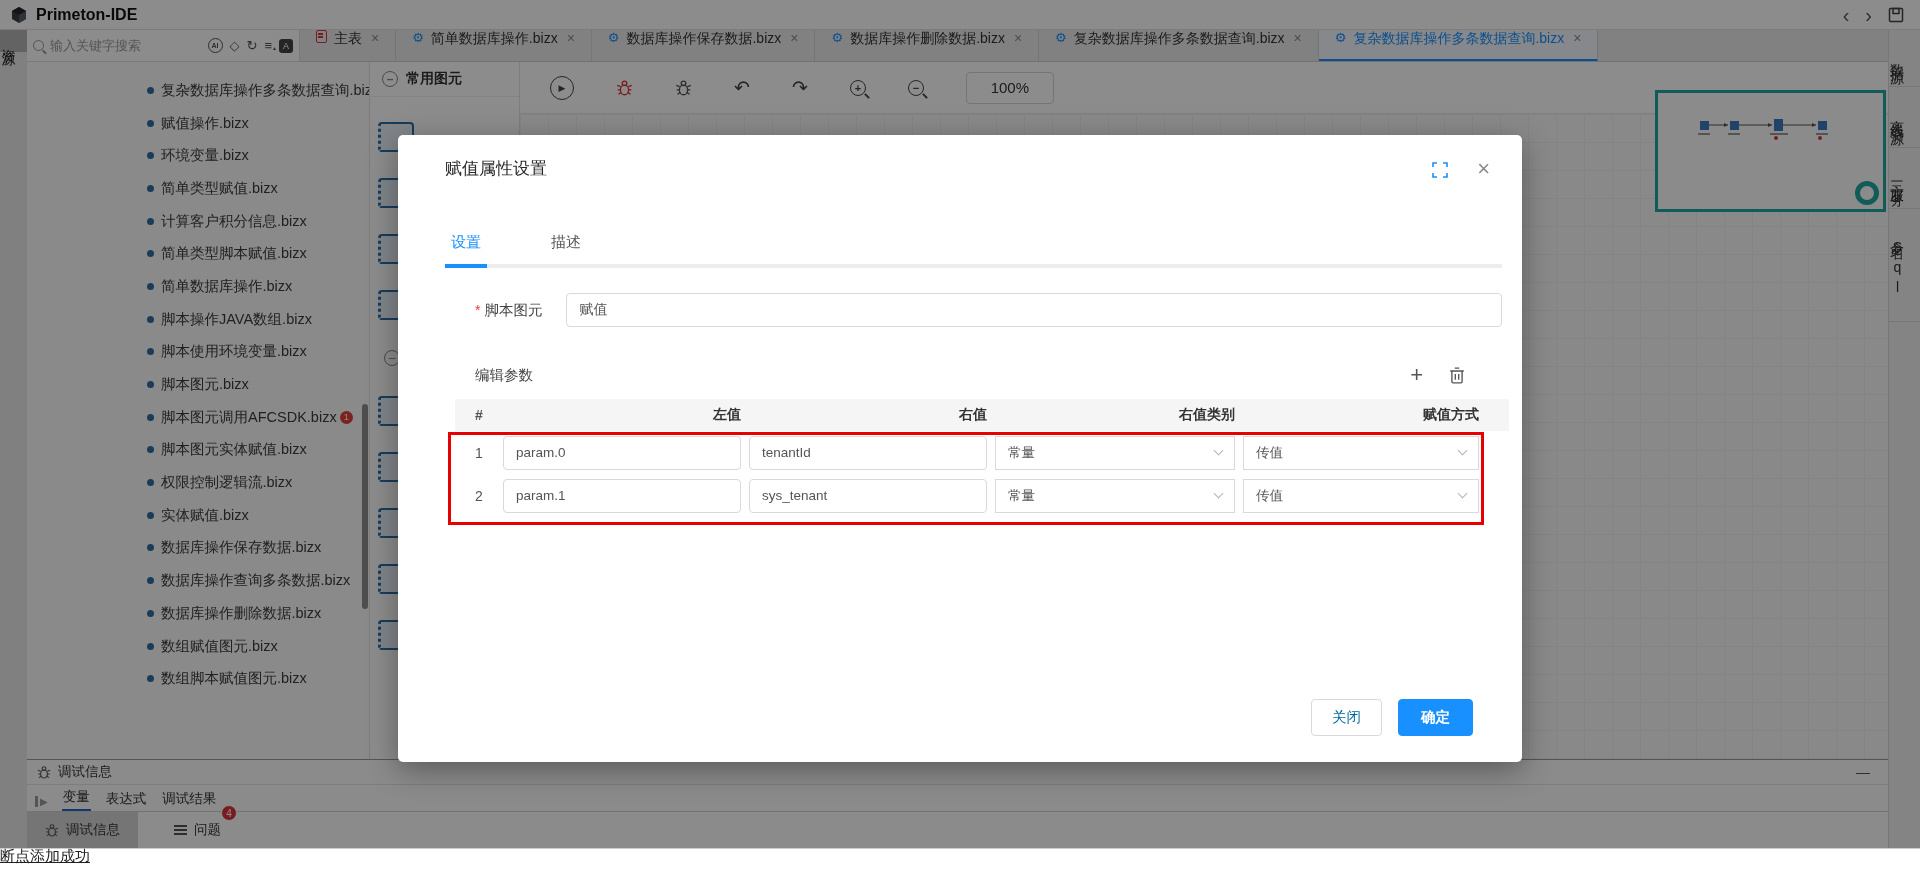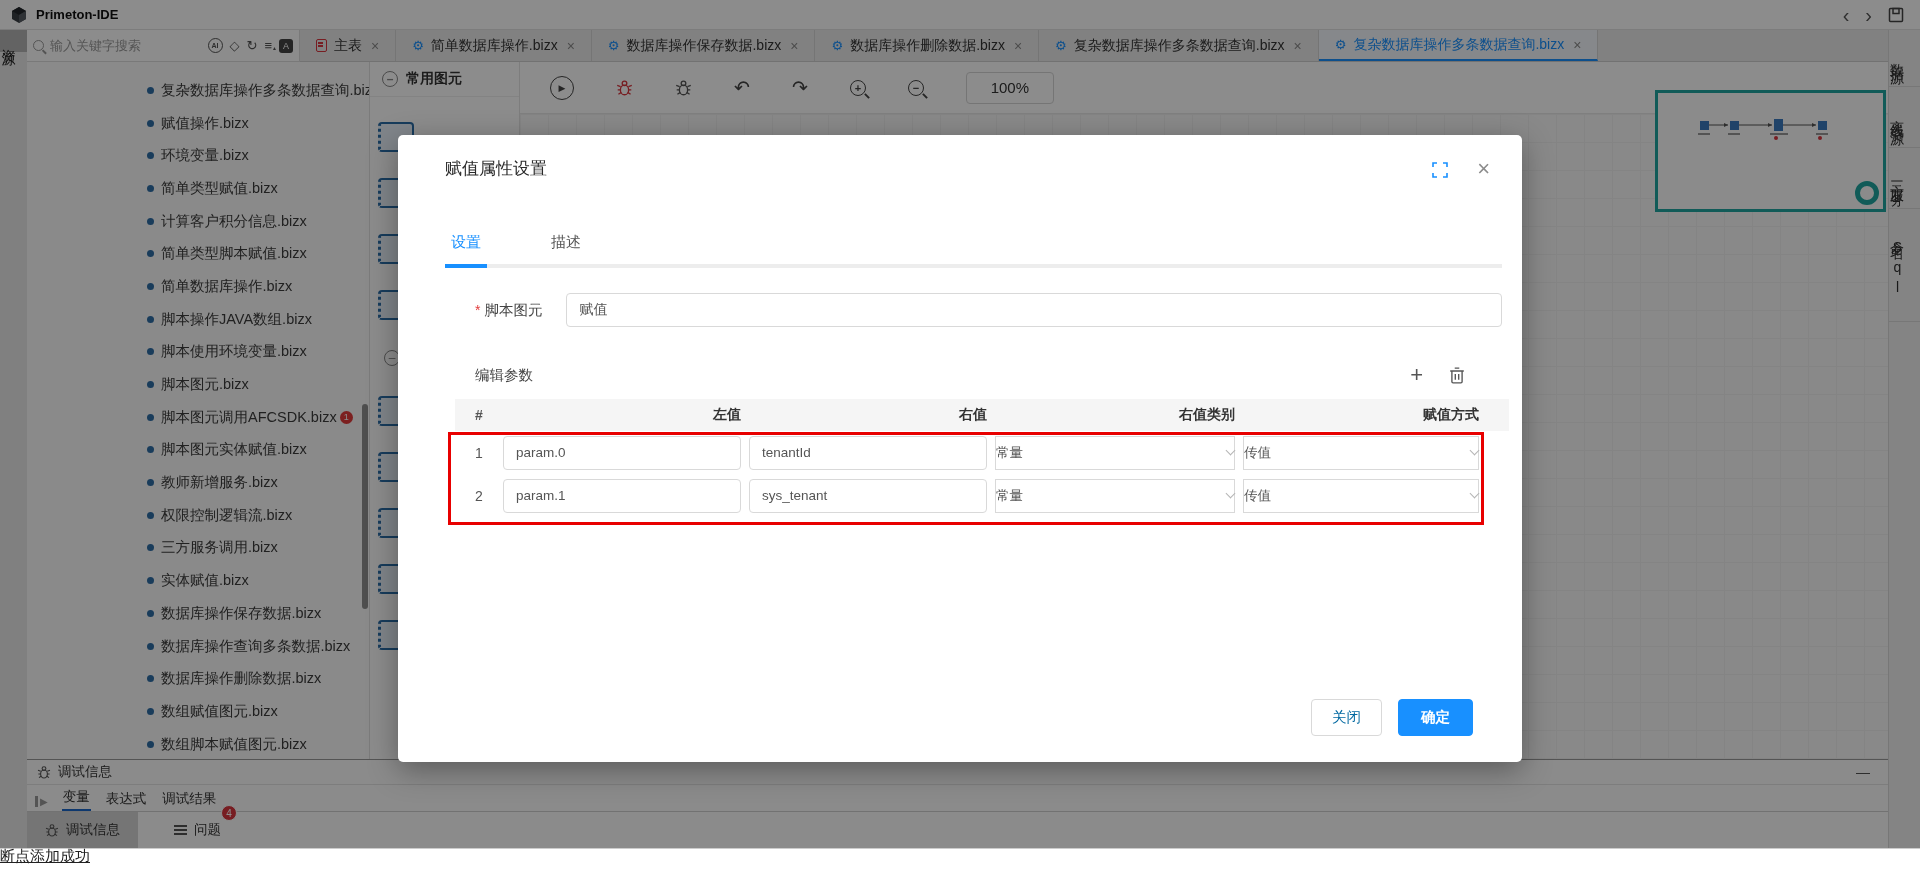--- a/index.html
+++ b/index.html
@@ -2,21 +2,21 @@
 <html><head>
 <meta charset="utf-8">
 <style>
   * { margin:0; padding:0; box-sizing:border-box; }
   html,body { width:1920px; height:880px; overflow:hidden;
     font-family:"Liberation Sans","DejaVu Sans",sans-serif; background:#fff; color:#333; }
 
   
   #titlebar { position:absolute; left:0; top:0; width:1920px; height:30px; background:#fff;
     border-bottom:1px solid #e2e2e2; display:flex; align-items:center; padding:0 10px; }
-  #titlebar .app-title { font-size:13px; font-weight:bold; color:#111; margin-left:8px; }
+  #titlebar .app-title { font-size:16px; font-weight:bold; color:#111; margin-left:8px; }
   #titlebar .tb-right { margin-left:auto; display:flex; align-items:center; gap:16px; padding-right:6px; }
   .nav-arrow { font-size:20px; color:#555; line-height:20px; cursor:pointer; }
 
   
   #left-rail { position:absolute; left:0; top:30px; width:27px; height:818px; background:#e9e9e9; }
   #left-rail .rail-active { background:#b5b5b5; color:#1c1c1c; writing-mode:vertical-lr; text-orientation:upright;
     font-size:14px; padding:8px 0; width:27px; text-align:center; letter-spacing:3px; }
 
   
   #searchbox { position:absolute; left:27px; top:30px; width:273px; height:32px; background:#fff;
@@ -32,21 +32,21 @@
   .ico-ai { width:15px; height:15px; border:1.3px solid #555; border-radius:50%; font-size:7px; display:flex;
     align-items:center; justify-content:center; font-weight:bold; }
   .ico-translate { width:14px; height:14px; background:#444; color:#fff; border-radius:3px; font-size:9px;
     display:flex; align-items:center; justify-content:center; }
   .ico-sort { position:relative; font-size:13px; }
   .ico-sort::after { content:"▲"; font-size:5px; position:absolute; right:-5px; top:2px; }
 
   
   #tabbar { position:absolute; left:300px; top:30px; width:1588px; height:32px; background:#ececec;
     border-bottom:1px solid #cfcfcf; display:flex; align-items:stretch; }
-  .etab { display:flex; align-items:center; gap:7px; padding:0 16px; border-right:1px solid #d6d6d6;
+  .etab { display:flex; gap:7px; padding:0 16px; border-right:1px solid #d6d6d6;
     font-size:14px; color:#333; cursor:pointer; background:#ececec; }
   .etab.active { color:#1890ff; background:#f4f8fd; border-bottom:2px solid #1890ff; }
   .etab .tab-close { color:#8a8a8a; font-size:14px; margin-left:2px; }
   .etab .icon-gear { display:none; color:#1890ff; font-size:13px; }
   .etab[data-icon="gear"] .icon-gear { display:inline; }
   .etab .icon-clipboard { display:none; width:11px; height:13px; border:1.5px solid #d9363e; border-radius:2px; position:relative; }
   .etab .icon-clipboard::before { content:""; position:absolute; left:1px; top:2px; width:5px; height:1.5px; background:#d9363e;
     box-shadow:0 3px 0 #d9363e; }
   .etab[data-icon="clipboard"] .icon-clipboard { display:inline-block; }
 
@@ -151,21 +151,21 @@
   .m-table { position:absolute; left:57px; right:13px; top:264px; }
   .t-head { display:flex; align-items:center; height:32px; background:#f5f5f5; font-size:14px; font-weight:bold; color:#333; }
   .t-row { display:flex; align-items:center; height:43px; }
   .c-idx { width:48px; text-align:center; font-size:14px; color:#555; flex:none; }
   .c-in { width:238px; margin-right:8px; flex:none; }
   .c-sel { width:240px; margin-right:8px; flex:none; }
   .c-sel:last-child { margin-right:0; width:236px; }
   .t-head .c-in, .t-head .c-sel { text-align:right; }
   .cell-input { width:100%; height:34px; border:1px solid #d9d9d9; border-radius:4px; padding:0 12px; font-size:13.5px;
     color:#555; display:flex; align-items:center; background:#fff; }
-  .cell-select { width:100%; height:34px; border:1px solid #d9d9d9; border-radius:0; padding:0 0; font-size:13.5px;
+  .cell-select { width:100%; height:34px; border:1px solid #d9d9d9; border-radius:0; padding:0 12px; font-size:13.5px;
     color:#555; display:flex; align-items:center; background:#fff; cursor:pointer; }
   .chev { margin-left:auto; width:7px; height:7px; border-right:1.5px solid #b5b5b5; border-bottom:1.5px solid #b5b5b5;
     transform:rotate(45deg); margin-top:-4px; }
   #red-annotation { position:absolute; left:50px; top:297px; width:1036px; height:93px; border:3px solid #e80000;
     pointer-events:none; z-index:10; }
   .m-footer { position:absolute; right:49px; bottom:26px; display:flex; gap:16px; }
   .btn { height:37px; border-radius:4px; font-size:14.5px; display:flex; align-items:center; justify-content:center;
     cursor:pointer; padding:0 20px; font-family:inherit; }
   .btn-default { background:#fff; border:1px solid #d9d9d9; color:#0369a1; }
   .btn-primary { background:#1890ff; border:1px solid #1890ff; color:#fff; padding:0 22px;font-weight:bold; }
@@ -310,31 +310,21 @@
       <span>脚本图元调用AFCSDK.bizx</span>
       <span class="item-badge" style="display: flex;">1</span>
     </div>
       <div class="tree-item">
       <span class="bullet"></span>
       <span>脚本图元实体赋值.bizx</span>
 
     </div>
       <div class="tree-item">
       <span class="bullet"></span>
-      <span>教师新增服务.bizx</span>
-
-    </div>
-      <div class="tree-item">
-      <span class="bullet"></span>
       <span>权限控制逻辑流.bizx</span>
-
-    </div>
-      <div class="tree-item">
-      <span class="bullet"></span>
-      <span>三方服务调用.bizx</span>
 
     </div>
       <div class="tree-item">
       <span class="bullet"></span>
       <span>实体赋值.bizx</span>
 
     </div>
       <div class="tree-item">
       <span class="bullet"></span>
       <span>数据库操作保存数据.bizx</span>

